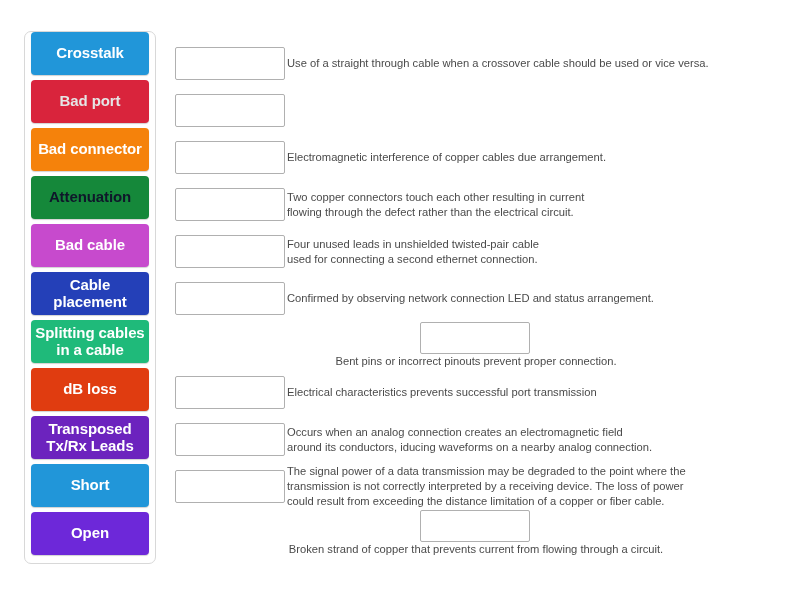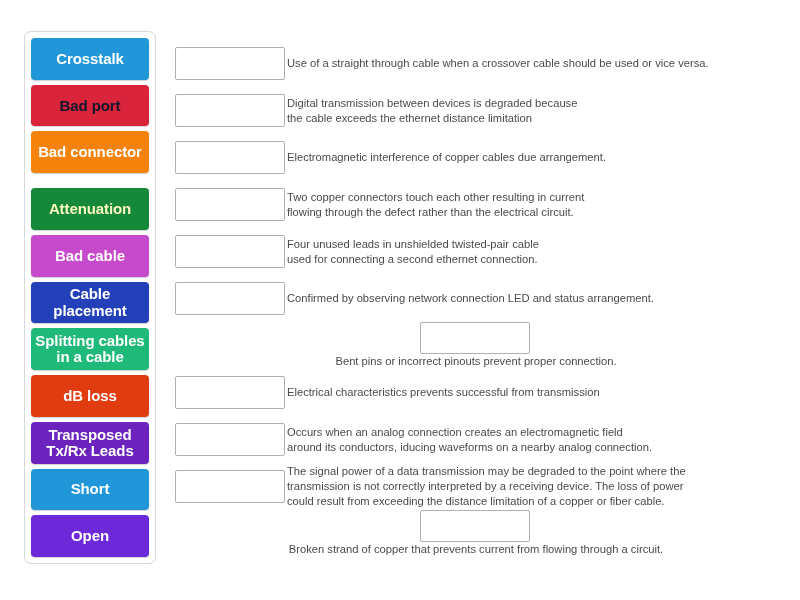--- a/index.html
+++ b/index.html
@@ -22,21 +22,21 @@
   
   .tile-tray {
     position: absolute;
     left: 24px;
     top: 31px;
     width: 132px;
     height: 533px;
     background: #ffffff;
     border: 1px solid #d8d8d8;
     border-radius: 7px;
-    padding: 6px 6px;
+    padding: 0 6px;
     display: flex;
     flex-direction: column;
     justify-content: flex-start;
   }
 
   .tile {
     width: 118px;
     height: 43px;
     margin-bottom: 5px;
     border-radius: 4px;
@@ -84,40 +84,39 @@
     font-family: "Liberation Sans", sans-serif;
   }
 </style>
 </head>
 <body>
 
 <div id="app">
 
   <div class="tile-tray" id="tile-tray">
       <div class="tile" style="background: rgb(33, 150, 217); color: rgb(255, 255, 255);">Crosstalk</div>
-      <div class="tile" style="background: rgb(217, 36, 60); color: #0f172a;">Bad port</div>
+      <div class="tile" style="background: rgb(217, 36, 60); color: #e5e5e5;">Bad port</div>
       <div class="tile two-line" style="background: rgb(245, 130, 11); color: rgb(255, 255, 255);">Bad connector</div>
-      <div class="tile" style="background: rgb(21, 136, 58); color: #fef9c3; margin-top: 10px;">Attenuation</div>
+      <div class="tile" style="background: rgb(21, 136, 58); color: #0f172a;">Attenuation</div>
       <div class="tile" style="background: rgb(199, 74, 205); color: rgb(255, 255, 255);">Bad cable</div>
       <div class="tile two-line" style="background: rgb(36, 64, 184); color: rgb(255, 255, 255);">Cable placement</div>
       <div class="tile two-line" style="background: rgb(31, 186, 122); color: rgb(255, 255, 255);">Splitting cables in a cable</div>
       <div class="tile" style="background: rgb(224, 60, 16); color: rgb(255, 255, 255);">dB loss</div>
       <div class="tile two-line" style="background: rgb(108, 35, 190); color: rgb(255, 255, 255);">Transposed Tx/Rx Leads</div>
       <div class="tile" style="background: rgb(33, 150, 217); color: rgb(255, 255, 255);">Short</div>
       <div class="tile" style="background: #6d28d9; color: rgb(255, 255, 255); text-align: center;">Open</div>
     </div>
 
   <div class="rows" id="rows">
       <div class="row" style="height: 47px;">
         <div class="dropzone"></div>
         <div class="prompt">Use of a straight through cable when a crossover cable should be used or vice versa.</div>
       </div>
       <div class="row" style="height: 47px;">
         <div class="dropzone"></div>
-        <div class="prompt">Digital transmission between devices is degraded because<br>the cable exceeds the ethernet distance limitation</div>
       </div>
       <div class="row" style="height: 47px;">
         <div class="dropzone"></div>
         <div class="prompt">Electromagnetic interference of copper cables due arrangement.</div>
       </div>
       <div class="row" style="height: 47px;">
         <div class="dropzone"></div>
         <div class="prompt">Two copper connectors touch each other resulting in current<br>flowing through the defect rather than the electrical circuit.</div>
       </div>
       <div class="row" style="height: 47px;">
@@ -127,21 +126,21 @@
       <div class="row" style="height: 47px;">
         <div class="dropzone"></div>
         <div class="prompt">Confirmed by observing network connection LED and status arrangement.</div>
       </div>
       <div class="row" style="height: 47px; flex-direction: column;">
         <div class="dropzone"></div>
         <div class="prompt">Bent pins or incorrect pinouts prevent proper connection.</div>
       </div>
       <div class="row" style="height: 47px;">
         <div class="dropzone"></div>
-        <div class="prompt">Electrical characteristics prevents successful from transmission</div>
+        <div class="prompt">Electrical characteristics prevents successful port transmission</div>
       </div>
       <div class="row" style="height: 47px;">
         <div class="dropzone"></div>
         <div class="prompt">Occurs when an analog connection creates an electromagnetic field<br>around its conductors, iducing waveforms on a nearby analog connection.</div>
       </div>
       <div class="row" style="height: 47px;">
         <div class="dropzone"></div>
         <div class="prompt">The signal power of a data transmission may be degraded to the point where the<br>transmission is not correctly interpreted by a receiving device. The loss of power<br>could result from exceeding the distance limitation of a copper or fiber cable.</div>
       </div>
       <div class="row" style="height: 47px; flex-direction: column;">

